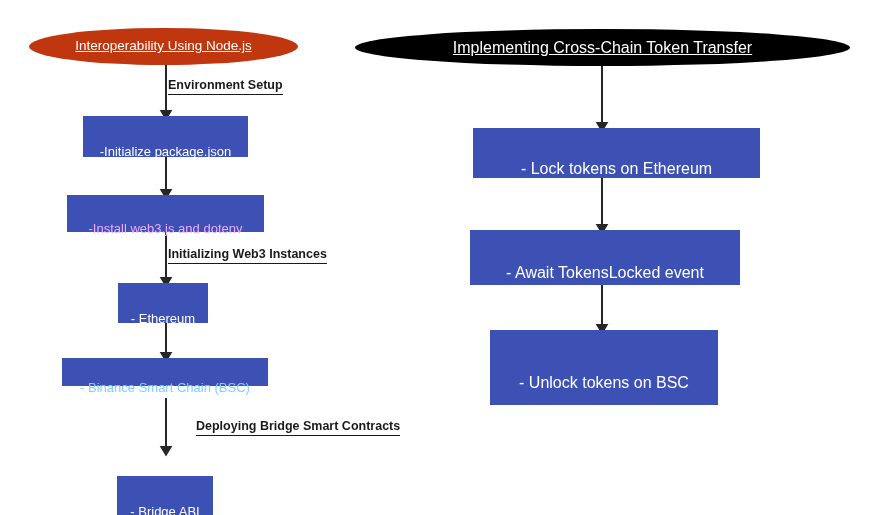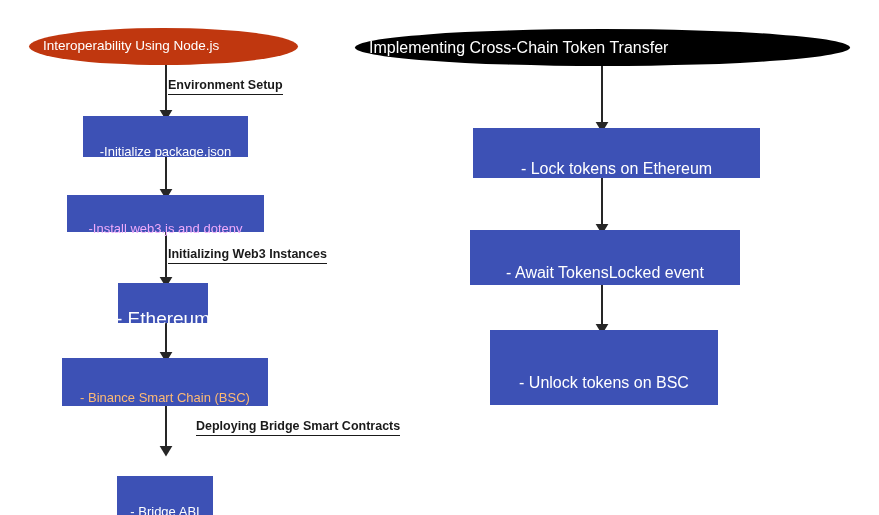--- a/index.html
+++ b/index.html
@@ -28,24 +28,25 @@
     height: 515px;
     pointer-events: none;
   }
   
   .ellipse {
     position: absolute;
     background: #c0370f;
     border-radius: 50%;
     display: flex;
     align-items: center;
-    justify-content: flex-start;
+    justify-content: center;
     color: #ffffff;
     text-align: center;
     box-sizing: border-box;
+    text-decoration: underline;
   }
   .ellipse .node-label {
     display: block;
     line-height: 1.1;
     padding: 0 14px;
     white-space: nowrap;
   }
   
   .rect {
     position: absolute;
@@ -102,23 +103,23 @@
       <div class="ellipse" style="left: 29px; top: 28px; width: 269px; height: 37px; background: rgb(192, 55, 15); color: rgb(255, 255, 255);">
         <span class="node-label" style="font-size: 13.5px;">Interoperability Using Node.js</span>
       </div>
       <div class="rect" style="left: 83px; top: 116px; width: 165px; height: 41px; background: rgb(61, 81, 181); color: rgb(255, 255, 255);">
         <span class="node-label" style="font-size: 13px;">-Initialize package.json</span>
       </div>
       <div class="rect" style="left: 67px; top: 195px; width: 197px; height: 37px; background: rgb(61, 81, 181); color: #f0abfc;">
         <span class="node-label" style="font-size: 13px;">-Install web3.js and dotenv</span>
       </div>
       <div class="rect" style="left: 118px; top: 283px; width: 90px; height: 40px; background: rgb(61, 81, 181); color: rgb(255, 255, 255);">
-        <span class="node-label" style="font-size: 19px;">- Ethereum</span>
+        <span class="node-label" style="font-size: 13px;">- Ethereum</span>
       </div>
-      <div class="rect" style="left: 62px; top: 358px; width: 206px; height: 48px; background: rgb(61, 81, 181); color: #fdba74;">
+      <div class="rect" style="left: 62px; top: 358px; width: 206px; height: 28px; background: rgb(61, 81, 181); color: #7dd3fc;">
         <span class="node-label" style="font-size: 13px;">- Binance Smart Chain (BSC)</span>
       </div>
       <div class="rect" style="left: 117px; top: 476px; width: 96px; height: 40px; background: rgb(61, 81, 181); color: rgb(255, 255, 255);">
         <span class="node-label" style="font-size: 13px;">- Bridge ABI</span>
       </div>
       <div class="edge-label" style="left: 168px; top: 79px; font-size: 12.5px; color: rgb(26, 26, 26); border-bottom-color: rgb(26, 26, 26);">Environment Setup</div>
       <div class="edge-label" style="left: 168px; top: 248px; font-size: 12.5px; color: rgb(26, 26, 26); border-bottom-color: rgb(26, 26, 26);">Initializing Web3 Instances</div>
       <div class="edge-label" style="left: 168px; top: 420px; font-size: 12.5px; color: rgb(26, 26, 26); border-bottom-color: rgb(26, 26, 26); margin-left: 28px;">Deploying Bridge Smart Contracts</div>
       <div class="ellipse" style="left: 355px; top: 29px; width: 495px; height: 37px; background: #000000; color: rgb(255, 255, 255);">
         <span class="node-label" style="font-size: 16px;">Implementing Cross-Chain Token Transfer</span>

